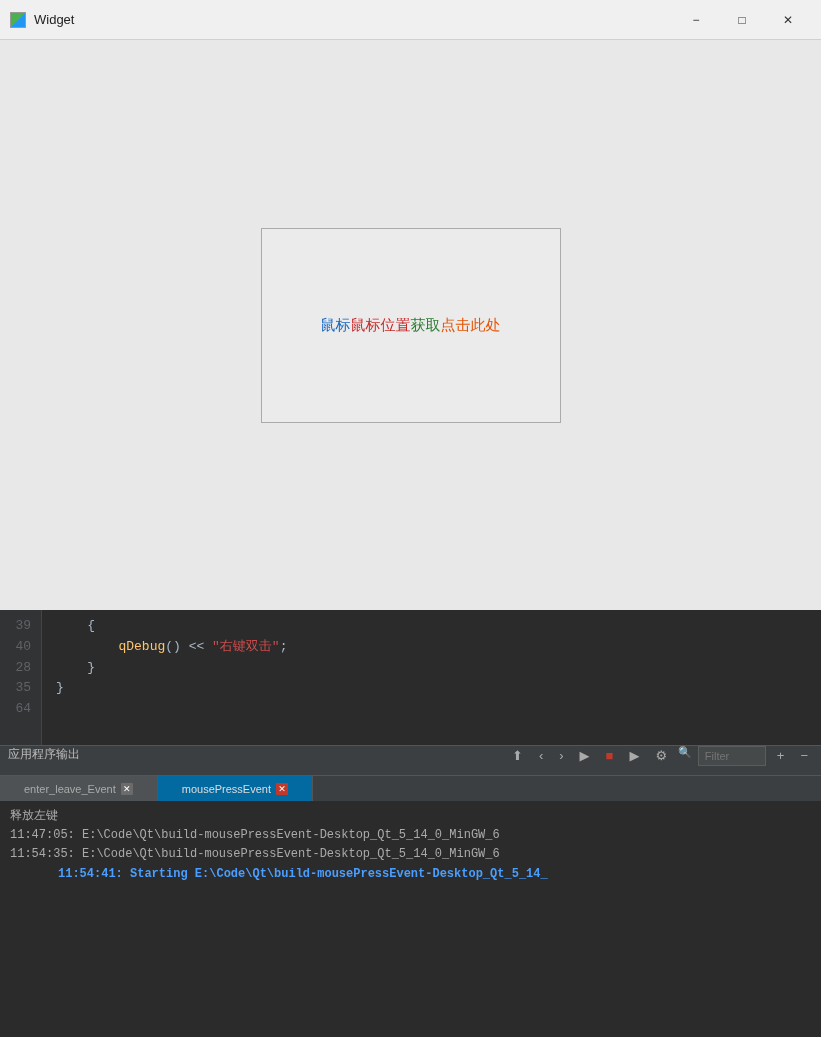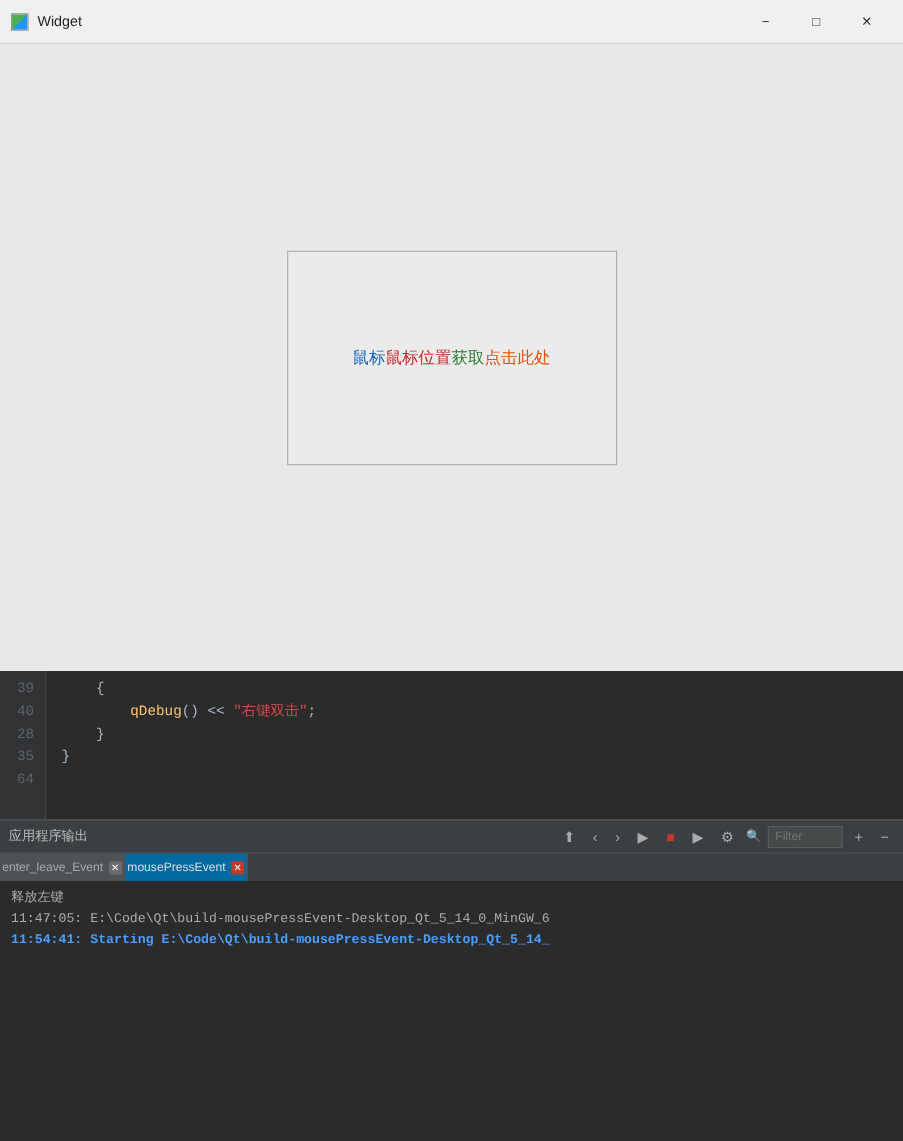--- a/index.html
+++ b/index.html
@@ -124,21 +124,21 @@
       background: #2b2b2b;
       flex-shrink: 0;
       display: flex;
       flex-direction: column;
     }
 
     .panel-toolbar {
       background: #3c3f41;
       height: 30px;
       display: flex;
-      align-items: center;
+      align-items: flex-start;
       padding: 0 8px;
       gap: 6px;
       border-top: 1px solid #555;
     }
     .panel-title {
       color: #bbb;
       font-size: 12px;
       flex: 1;
     }
     .toolbar-btn {
@@ -164,21 +164,21 @@
 
     .tabs-bar {
       background: #3c3f41;
       display: flex;
       border-top: 1px solid #555;
       height: 26px;
     }
     .tab-item {
       display: flex;
       align-items: center;
-      padding: 0 2px;
+      padding: 0 24px;
       font-size: 11px;
       color: #aaa;
       background: #4e5254;
       border-right: 1px solid #555;
       cursor: pointer;
       gap: 5px;
       height: 26px;
     }
     .tab-item.active {
       background: #0369a1;
@@ -208,20 +208,21 @@
       font-size: 12px;
       padding: 6px 10px;
       height: 236px;
       overflow: hidden;
       line-height: 1.6;
     }
     .output-line { white-space: pre-wrap; word-break: break-all; }
     .output-line.bold-blue {
       color: #4a9eff;
       font-weight: bold;
+      margin-left: 48px;
     }
   </style>
 </head>
 <body>
 
 <div class="title-bar">
   <div class="title-bar-icon"></div>
   <span class="title-bar-title">Widget</span>
   <div class="title-bar-controls">
     <button class="title-btn">−</button>
@@ -284,16 +285,17 @@
       <span>mousePressEvent</span>
       <button class="tab-close red-x">✕</button>
     </div>
   </div>
 
   <div class="output-content">
     <div class="output-line">释放左键</div>
     <div class="output-line"></div>
     <div class="output-line">11:47:05: E:\Code\Qt\build-mousePressEvent-Desktop_Qt_5_14_0_MinGW_6</div>
     <div class="output-line"></div>
+    <div class="output-line">11:54:35: E:\Code\Qt\build-mousePressEvent-Desktop_Qt_5_14_0_MinGW_6</div>
     <div class="output-line"></div>
     <div class="output-line bold-blue">11:54:41: Starting E:\Code\Qt\build-mousePressEvent-Desktop_Qt_5_14_</div>
   </div>
 </div>
 
 </body></html>

